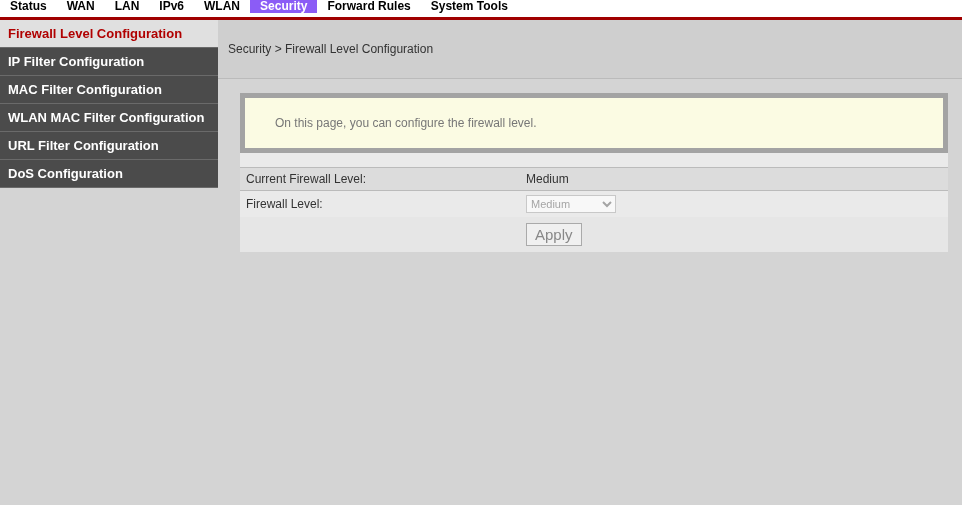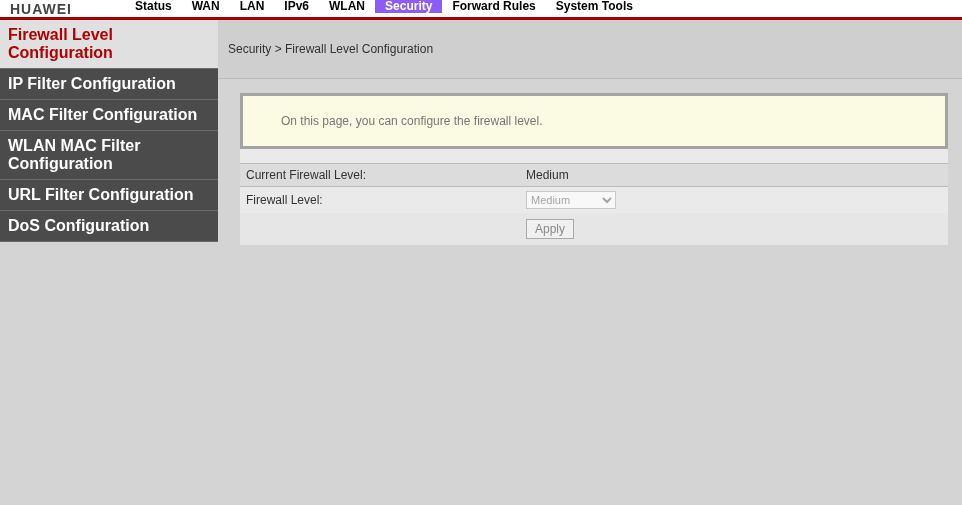--- a/index.html
+++ b/index.html
@@ -50,21 +50,21 @@
     height: calc(100% - 23px);
   }
   .sidebar {
     width: 218px;
     background: #d4d4d4;
   }
   .side-item {
     background: #4b4b4b;
     color: #fff;
     font-weight: bold;
-    font-size: 16px;
+    font-size: 13px;
     padding: 6px 8px;
     border-bottom: 1px solid #6a6a6a;
     cursor: pointer;
   }
   .side-item.active {
     background: #e0e0e0;
     color: #b00000;
   }
   .content {
     flex: 1;
@@ -76,24 +76,24 @@
     border-bottom: 1px solid #bbb;
     font-size: 12px;
     color: #333;
   }
   .panel {
     margin: 14px 14px 0 22px;
     background: #eaeaea;
   }
   .info-box {
     background: #fbfbe3;
-    border: 3px solid #a3a3a3;
+    border: 5px solid #a3a3a3;
     color: #777;
     font-size: 12px;
-    padding: 18px 38px;
+    padding: 18px 30px;
     margin-bottom: 14px;
   }
   .config-table {
     width: 100%;
     border-collapse: collapse;
     font-size: 12px;
   }
   .config-table tr:first-child td {
     background: #dcdcdc;
     border-top: 1px solid #bbb;
@@ -112,32 +112,31 @@
     color: #888;
     background: #fff;
     border: 1px solid #bbb;
     height: 18px;
   }
   .apply-row td {
     background: #e6e6e6;
     padding: 6px;
   }
   button.apply {
-    font-size: 12px;
+    font-size: 15px;
     color: #888;
     padding: 2px 8px;
     border: 1px solid #aaa;
     background: #f0f0f0;
   }
 </style>
 </head>
 <body>
 
 <div class="topbar">
-  <div class="logo">HUAWEI</div>
   <div class="nav">
     <div class="nav-item">Status</div>
     <div class="nav-item">WAN</div>
     <div class="nav-item">LAN</div>
     <div class="nav-item">IPv6</div>
     <div class="nav-item">WLAN</div>
     <div class="nav-item active">Security</div>
     <div class="nav-item">Forward Rules</div>
     <div class="nav-item">System Tools</div>
   </div>

